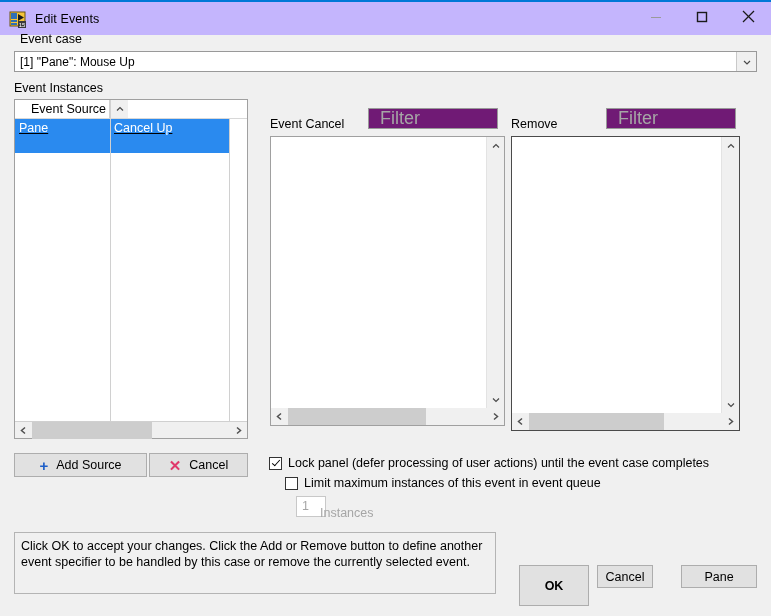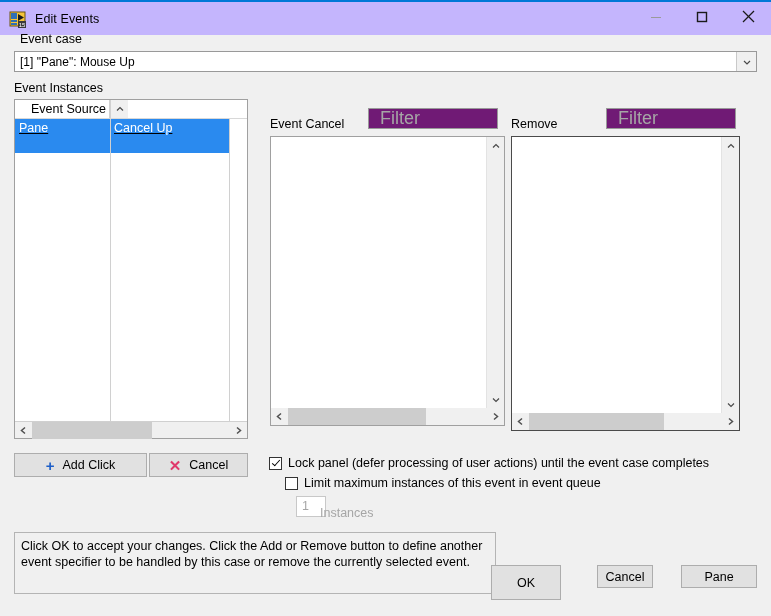--- a/index.html
+++ b/index.html
@@ -320,21 +320,21 @@
     height: 62px;
     background: #f0f0f0;
     border: 1px solid #b4b4b4;
     box-sizing: border-box;
     padding: 5px 6px;
     font-size: 12.5px;
     line-height: 16px;
   }
 
   
-  #ok-button     { left: 491px; top: 565px; width: 70px; height: 35px; }
+  #ok-button     { left: 519px; top: 565px; width: 70px; height: 41px; font-weight: bold; }
   #cancel-button { left: 597px; top: 565px; width: 56px; height: 23px; }
   #help-button   { left: 681px; top: 565px; width: 76px; height: 23px; }
 </style>
 </head>
 <body>
 
 <div class="titlebar">
   <div class="title-icon">
     <svg width="18" height="18" viewBox="0 0 18 18">
       <rect x="1" y="2" width="15" height="14" fill="#f5c43a" stroke="#6a5410" stroke-width="1"></rect>
@@ -480,21 +480,21 @@
     <div class="arrow">
       <svg width="9" height="9" viewBox="0 0 9 9">
           <polyline points="3,1.5 6.5,4.5 3,7.5" fill="none" stroke="#505050" stroke-width="1.5"></polyline>
         </svg>
     </div>
   </div>
 </div>
 
 <div class="btn" id="add-event-button" style="left:14px; top:453px; width:133px; height:24px;">
   <span class="glyph" style="color:#1e5fc8">+</span>
-  <span>Add Click</span>
+  <span>Add Source</span>
 </div>
 <div class="btn" id="remove-button" style="left:149px; top:453px; width:99px; height:24px;">
   <span class="glyph" style="color:#e0396b">✕</span>
   <span>Cancel</span>
 </div>
 
 <div class="chk-row" style="left:269px; top:456px;">
   <span class="chk checked"></span>
   <span>Lock panel (defer processing of user actions) until the event case completes</span>
 </div>

